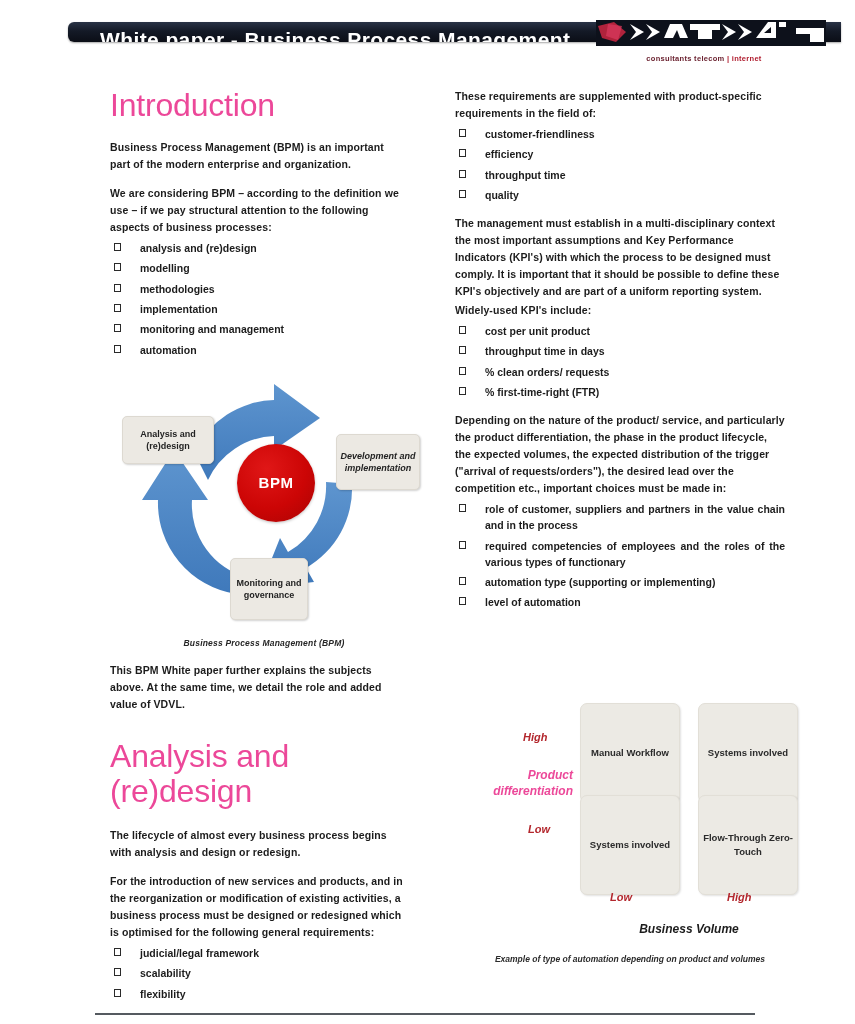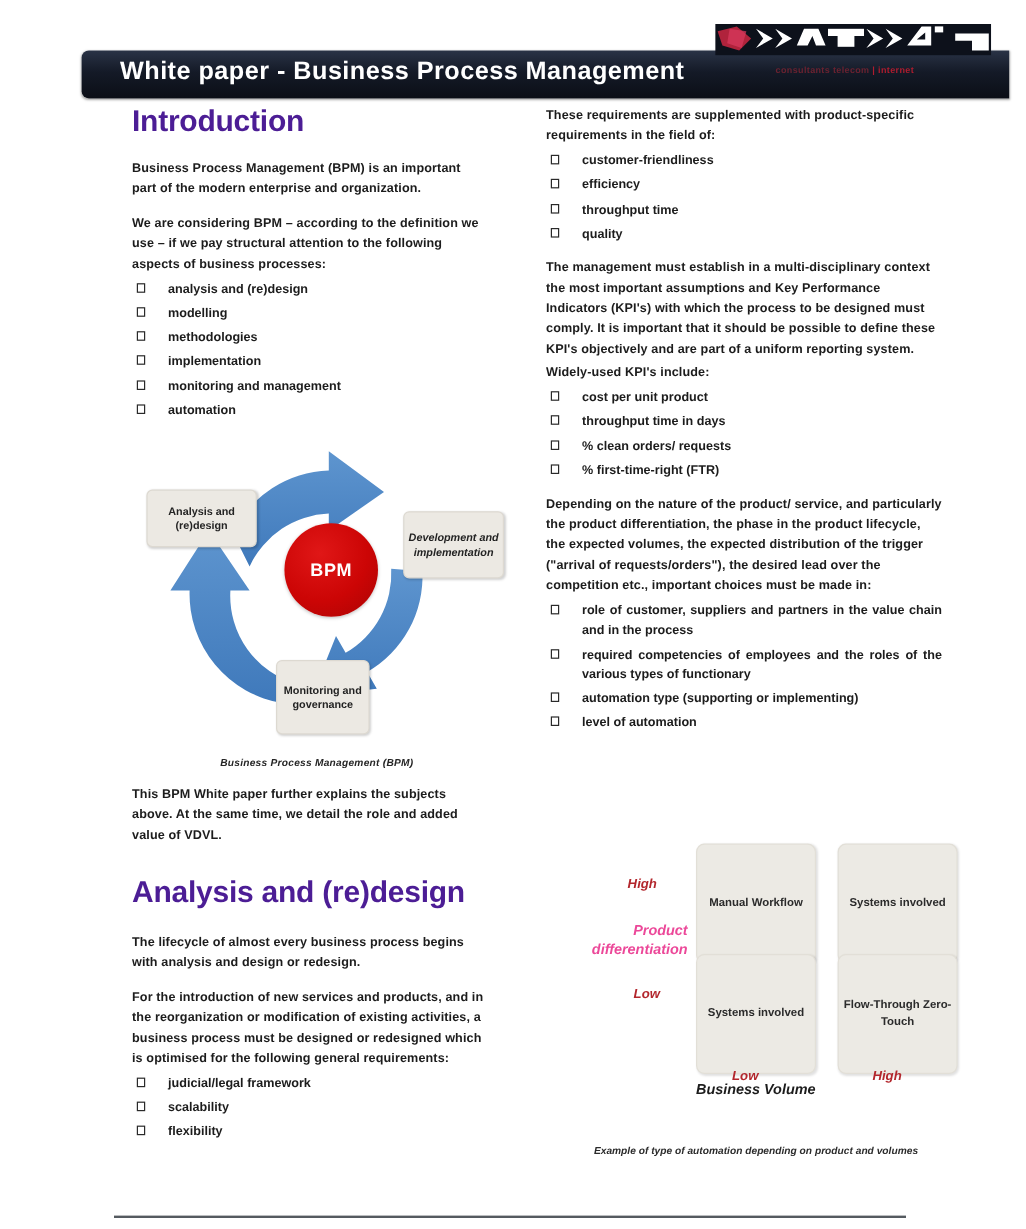--- a/index.html
+++ b/index.html
@@ -23,26 +23,25 @@
     height: 1024px;
     background: #ffffff;
   }
 
   
   .header-bar {
     position: absolute;
     left: 68px;
     top: 22px;
     width: 773px;
-    height: 40px;
+    height: 20px;
     background: linear-gradient(180deg, #2a3346 0%, #141a27 45%, #0b0e16 100%);
     border-radius: 6px 0 0 6px;
     box-shadow: 0 1px 2px rgba(0,0,0,.35);
     overflow: hidden;
-    margin-top: 20px;
   }
   .header-title {
     position: absolute;
     left: 32px;
     top: 6px;
     font-size: 21px;
     font-weight: bold;
     color: #ffffff;
     letter-spacing: .4px;
     white-space: nowrap;
@@ -85,23 +84,23 @@
   }
   .col-right {
     position: absolute;
     left: 455px;
     top: 88px;
     width: 330px;
   }
 
   h1.section {
     margin: 0 0 16px 0;
-    font-size: 25px;
-    font-weight: bold;
-    color: #4c1d95;
+    font-size: 32px;
+    font-weight: normal;
+    color: #ec4899;
     letter-spacing: -0.2px;
     line-height: 1.1;
   }
   h1.section.second {
     margin-top: 26px;
     margin-bottom: 18px;
   }
 
   p.body {
     margin: 0 0 12px 0;
@@ -255,22 +254,23 @@
     text-align: right;
     font-size: 12px;
     font-weight: bold;
     font-style: italic;
     color: #ec4899;
     line-height: 1.35;
   }
   .mx-xtitle {
     position: absolute;
     left: 125px;
-    top: 206px;
+    top: 227px;
     width: 218px;
+    text-align: center;
     font-size: 12px;
     font-weight: bold;
     font-style: italic;
     color: #1c1c1c;
   }
   .mx-caption {
     position: absolute;
     left: 30px;
     top: 258px;
     width: 290px;

